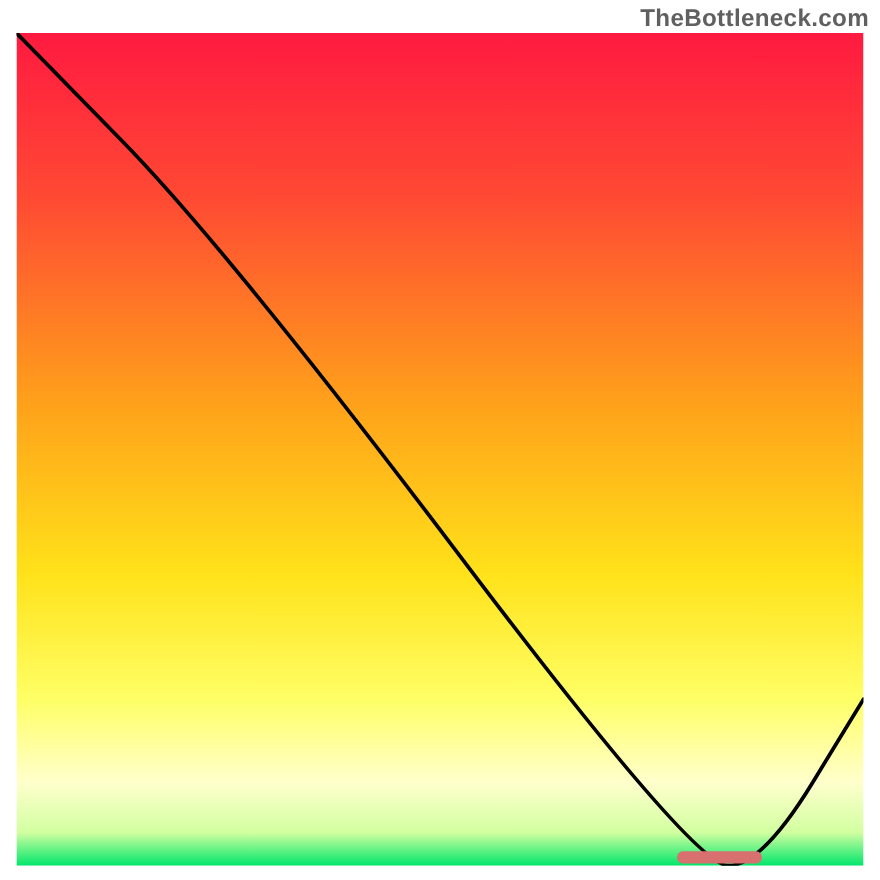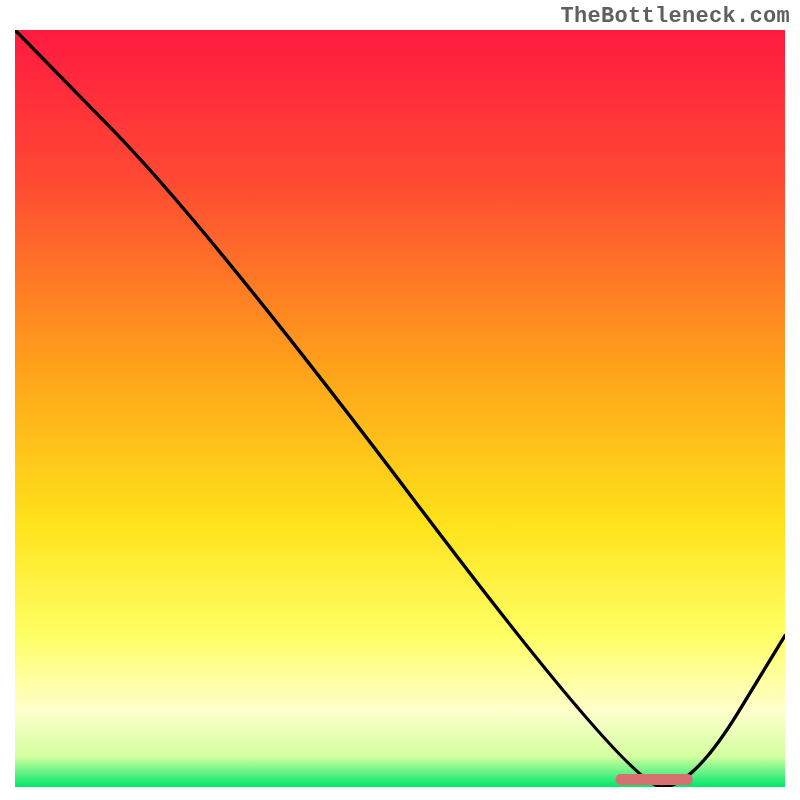--- a/index.html
+++ b/index.html
@@ -15,21 +15,21 @@
     width: 800px;
     height: 800px;
   }
   .attribution {
     position: absolute;
     top: 4px;
     right: 10px;
     font-size: 22px;
     font-weight: 600;
     color: #606060;
-    font-family: Liberation Mono, monospace;
+    font-family: Liberation Sans, sans-serif;
     letter-spacing: 0.3px;
   }
   .chart {
     position: absolute;
     left: 15px;
     top: 30px;
     width: 770px;
     height: 757px;
   }
   .chart svg {

